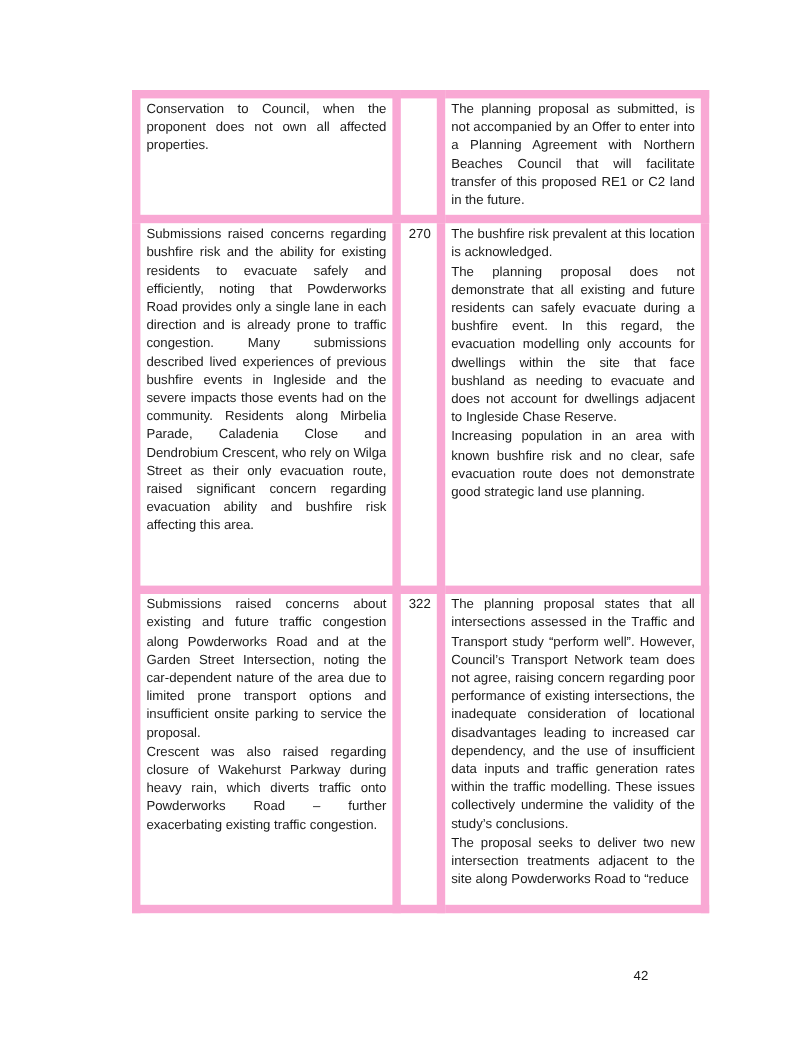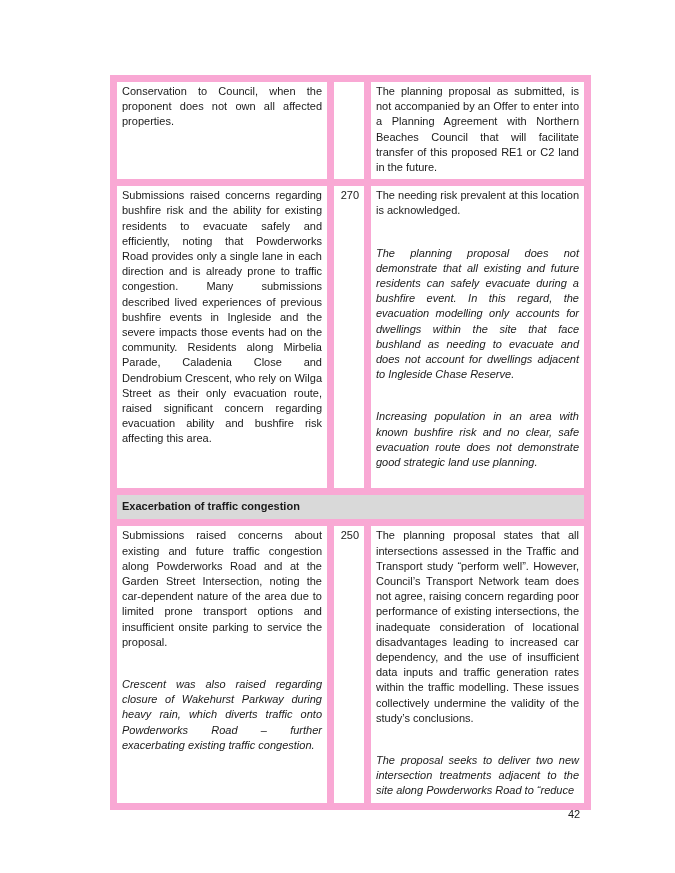--- a/index.html
+++ b/index.html
@@ -5,27 +5,27 @@
   html, body { margin: 0; padding: 0; background: #ffffff; }
   body { width: 675px; height: 873px; position: relative; overflow: hidden;
          font-family: "Liberation Sans", sans-serif; color: #1a1a1a; }
   .page { position: absolute; left: 0; top: 0; width: 675px; height: 873px; background: #fff; }
   table.main { position: absolute; left: 110px; top: 75px; width: 474px;
                border-collapse: collapse; table-layout: fixed; }
   table.main td { border: 7px solid #f9a8d4; vertical-align: top;
                   font-size: 11px; line-height: 15.2px; padding: 2px 5px 4px 5px; }
   col.c1 { width: 217px; } col.c2 { width: 37px; } col.c3 { width: 220px; }
   td.just p { text-align: justify; margin: 0; }
-  td.just p + p { margin-top: 27px; font-style: italic; }
+  td.just p + p { margin-top: 1px; }
   td.num { text-align: right; padding-left: 5px; }
   tr.section td { background: #d9d9d9; font-weight: bold; padding: 4px 5px 5px 5px; height: 14px; }
   tr.r0 td { height: 89px; }
   tr.r1 td { height: 296px; border-radius: 22px; }
   tr.r2 td { height: 253px; }
-  .page-number { position: absolute; left: 568px; top: 808px; font-size: 11px; color: #1a1a1a; }
+  .page-number { position: absolute; left: 528px; top: 808px; font-size: 11px; color: #1a1a1a; }
 </style>
 </head>
 <body>
 
 <div class="page">
   <table class="main">
     <colgroup>
         <col class="c1">
         <col class="c2">
         <col class="c3">
@@ -39,34 +39,31 @@
         <td class="just">
           <p>The planning proposal as submitted, is not accompanied by an Offer to enter into a Planning Agreement with Northern Beaches Council that will facilitate transfer of this proposed RE1 or C2 land in the future.</p>
         </td>
       </tr>
       <tr class="r1">
         <td class="just">
           <p>Submissions raised concerns regarding bushfire risk and the ability for existing residents to evacuate safely and efficiently, noting that Powderworks Road provides only a single lane in each direction and is already prone to traffic congestion. Many submissions described lived experiences of previous bushfire events in Ingleside and the severe impacts those events had on the community. Residents along Mirbelia Parade, Caladenia Close and Dendrobium Crescent, who rely on Wilga Street as their only evacuation route, raised significant concern regarding evacuation ability and bushfire risk affecting this area.</p>
         </td>
         <td class="num">270</td>
         <td class="just">
-          <p>The needing risk prevalent at this location is acknowledged.</p>
+          <p>The bushfire risk prevalent at this location is acknowledged.</p>
           <p>The planning proposal does not demonstrate that all existing and future residents can safely evacuate during a bushfire event. In this regard, the evacuation modelling only accounts for dwellings within the site that face bushland as needing to evacuate and does not account for dwellings adjacent to Ingleside Chase Reserve.</p>
           <p>Increasing population in an area with known bushfire risk and no clear, safe evacuation route does not demonstrate good strategic land use planning.</p>
         </td>
-      </tr>
-      <tr class="section">
-        <td colspan="3">Exacerbation of traffic congestion</td>
       </tr>
       <tr class="r2">
         <td class="just">
           <p>Submissions raised concerns about existing and future traffic congestion along Powderworks Road and at the Garden Street Intersection, noting the car-dependent nature of the area due to limited prone transport options and insufficient onsite parking to service the proposal.</p>
           <p>Crescent was also raised regarding closure of Wakehurst Parkway during heavy rain, which diverts traffic onto Powderworks Road – further exacerbating existing traffic congestion.</p>
         </td>
-        <td class="num">250</td>
+        <td class="num">322</td>
         <td class="just">
           <p>The planning proposal states that all intersections assessed in the Traffic and Transport study “perform well”. However, Council’s Transport Network team does not agree, raising concern regarding poor performance of existing intersections, the inadequate consideration of locational disadvantages leading to increased car dependency, and the use of insufficient data inputs and traffic generation rates within the traffic modelling. These issues collectively undermine the validity of the study’s conclusions.</p>
           <p>The proposal seeks to deliver two new intersection treatments adjacent to the site along Powderworks Road to “reduce</p>
         </td>
       </tr>
     </tbody>
   </table>
   <div class="page-number">42</div>
 </div>
 

